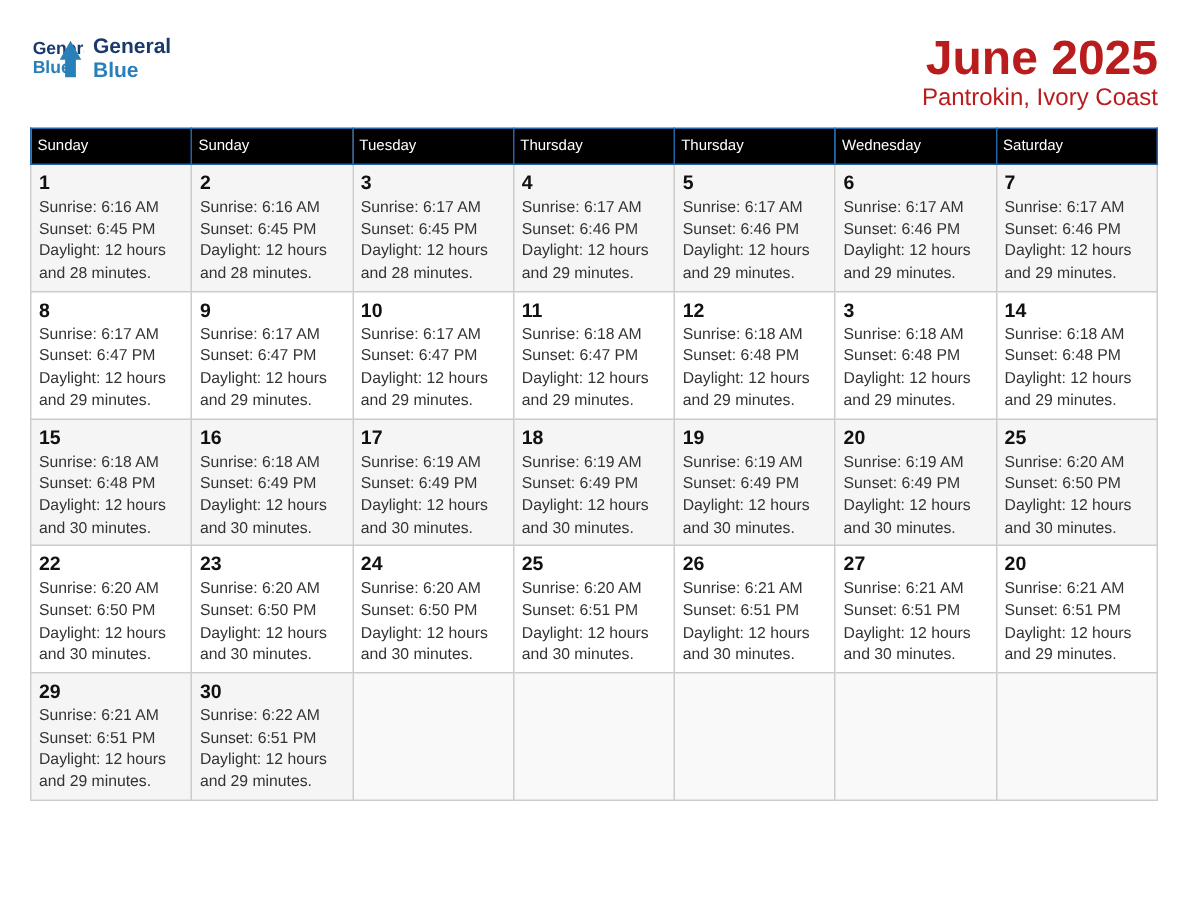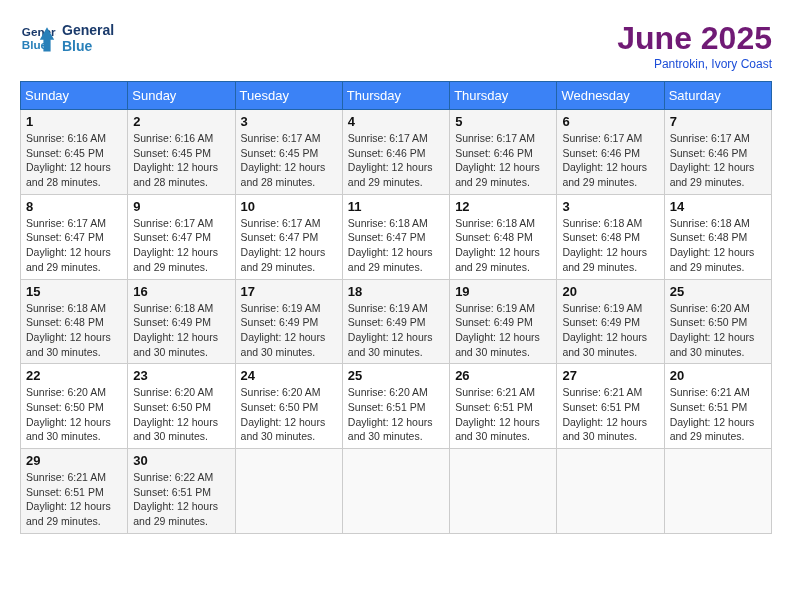--- a/index.html
+++ b/index.html
@@ -24,37 +24,37 @@
     .logo-icon {
       width: 36px;
       height: 36px;
     }
     .title-area {
       text-align: right;
     }
     .month-title {
       font-size: 32px;
       font-weight: bold;
-      color: #701a75;
+      color: #b91c1c;
     }
     .location-title {
-      font-size: 12px;
-      color: #1d4ed8;
+      font-size: 16px;
+      color: #b91c1c;
     }
     .calendar {
       width: 100%;
       border-collapse: collapse;
       font-size: 11px;
     }
     .calendar thead tr th {
-      background: #3b82f6;
+      background: #000000;
       color: #fff;
       padding: 6px 4px;
       text-align: left;
-      font-size: 13px;
+      font-size: 10px;
       font-weight: normal;
       border: 1px solid #2264a8;
     }
     .calendar tbody tr td {
       border: 1px solid #ccc;
       padding: 4px 5px;
       vertical-align: top;
       width: calc(100% / 7);
       min-height: 80px;
       background: #fff;

